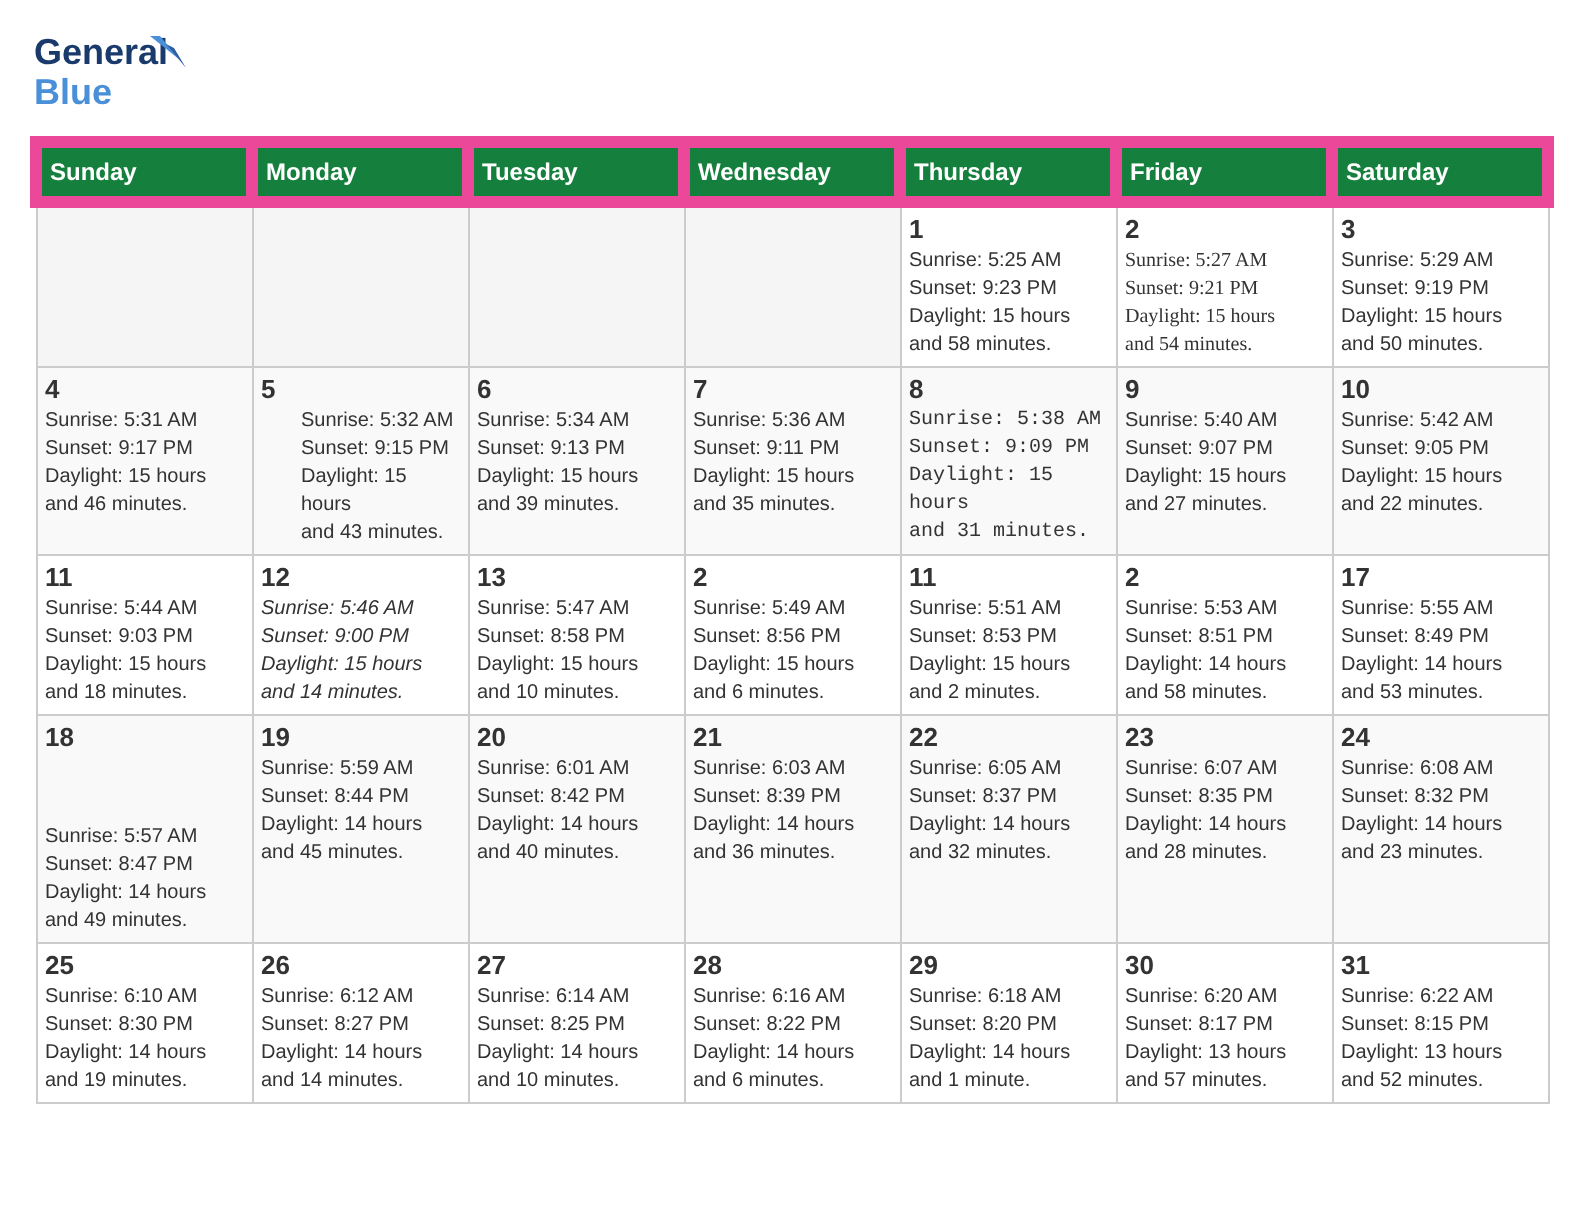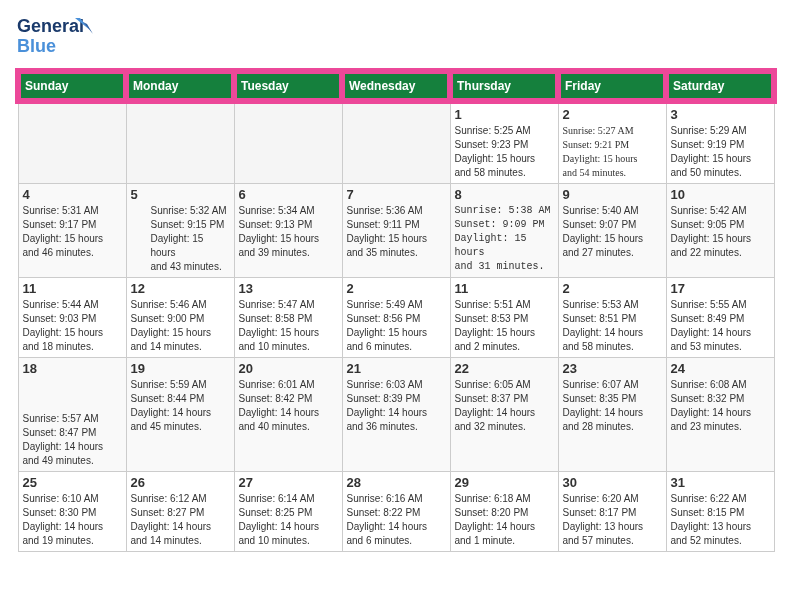--- a/index.html
+++ b/index.html
@@ -194,21 +194,21 @@
         <tr>
           <td>
             <div class="day-number">11</div>
             <div class="day-info" style="white-space: pre-line;">Sunrise: 5:44 AM
 Sunset: 9:03 PM
 Daylight: 15 hours
 and 18 minutes.</div>
           </td>
           <td>
             <div class="day-number">12</div>
-            <div class="day-info" style="white-space: pre-line;">Sunrise: 5:46 AM
+            <div class="day-info" style="white-space: pre-line; font-style: italic;">Sunrise: 5:46 AM
 Sunset: 9:00 PM
 Daylight: 15 hours
 and 14 minutes.</div>
           </td>
           <td>
             <div class="day-number">13</div>
             <div class="day-info" style="white-space: pre-line;">Sunrise: 5:47 AM
 Sunset: 8:58 PM
 Daylight: 15 hours
 and 10 minutes.</div>

